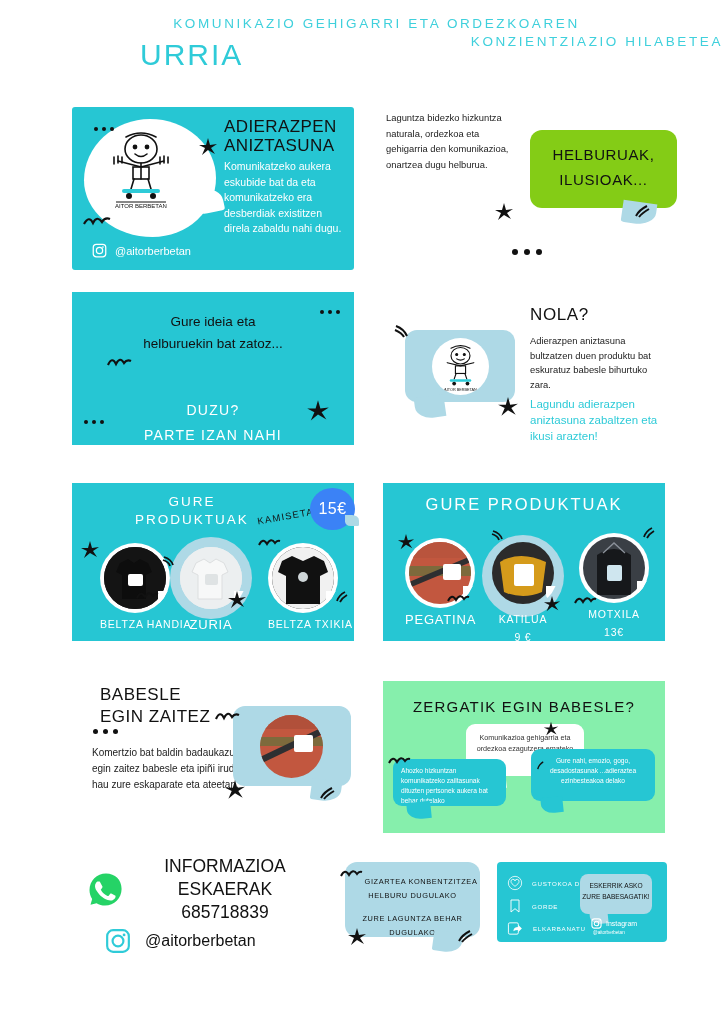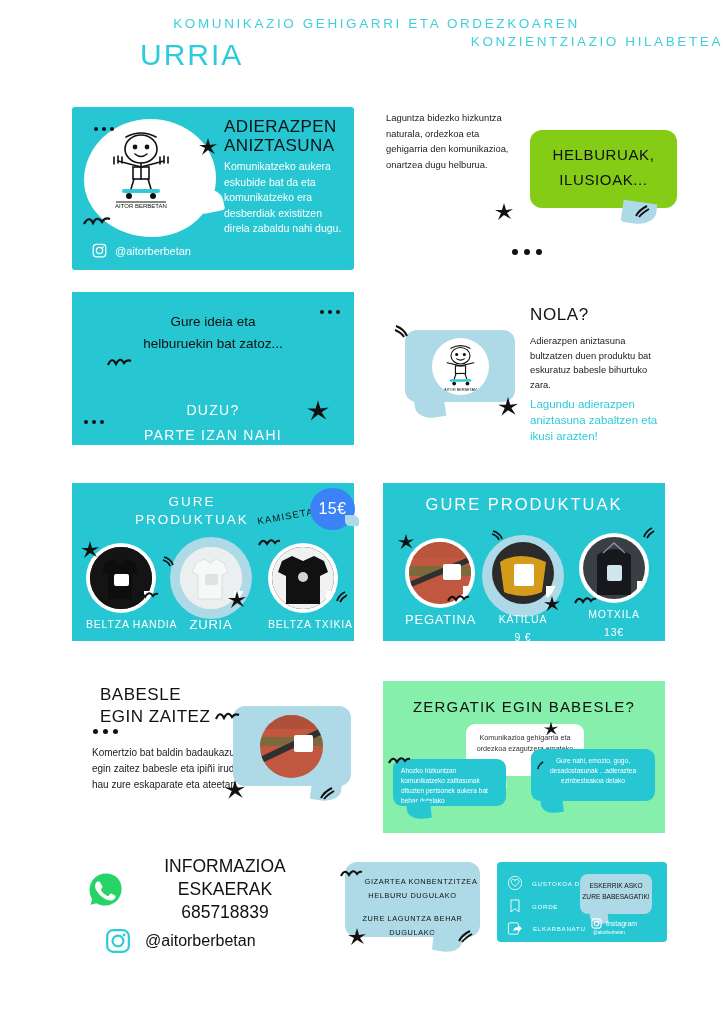--- a/index.html
+++ b/index.html
@@ -424,21 +424,21 @@
     <path d="M10 1 L12 8 L19 7 L13 11 L17 17 L10 13 L4 18 L7 11 L1 8 L8 8 Z" fill="#111"></path>
   </svg>
 
   <div class="card3a teal">
     <div class="prodtitle-a">GURE PRODUKTUAK</div>
     <div class="kamisetak">KAMISETAK</div>
     <div class="pricecircle">
       <span>15€</span>
     </div>
 
-    <div class="pitem" style="left:14px; top:60px;">
+    <div class="pitem" style="left:28px; top:60px;">
       <div class="pcircle">
         <div class="pcircle-inner" style="background:#1b1b1b">
           <svg viewBox="0 0 62 62" width="62" height="62">
               <rect width="62" height="62" fill="#141414"></rect>
             <path d="M16 16 l8 -4 l6 4 l6 -4 l8 4 l4 9 l-6 3 v24 h-24 v-24 l-6 -3 z" fill="#0d0d0d"></path>
             <rect x="24" y="27" width="15" height="12" rx="2" fill="#fff"></rect>
           </svg>
         </div>
       </div>
       <div class="plabel">BELTZA HANDIA</div>

